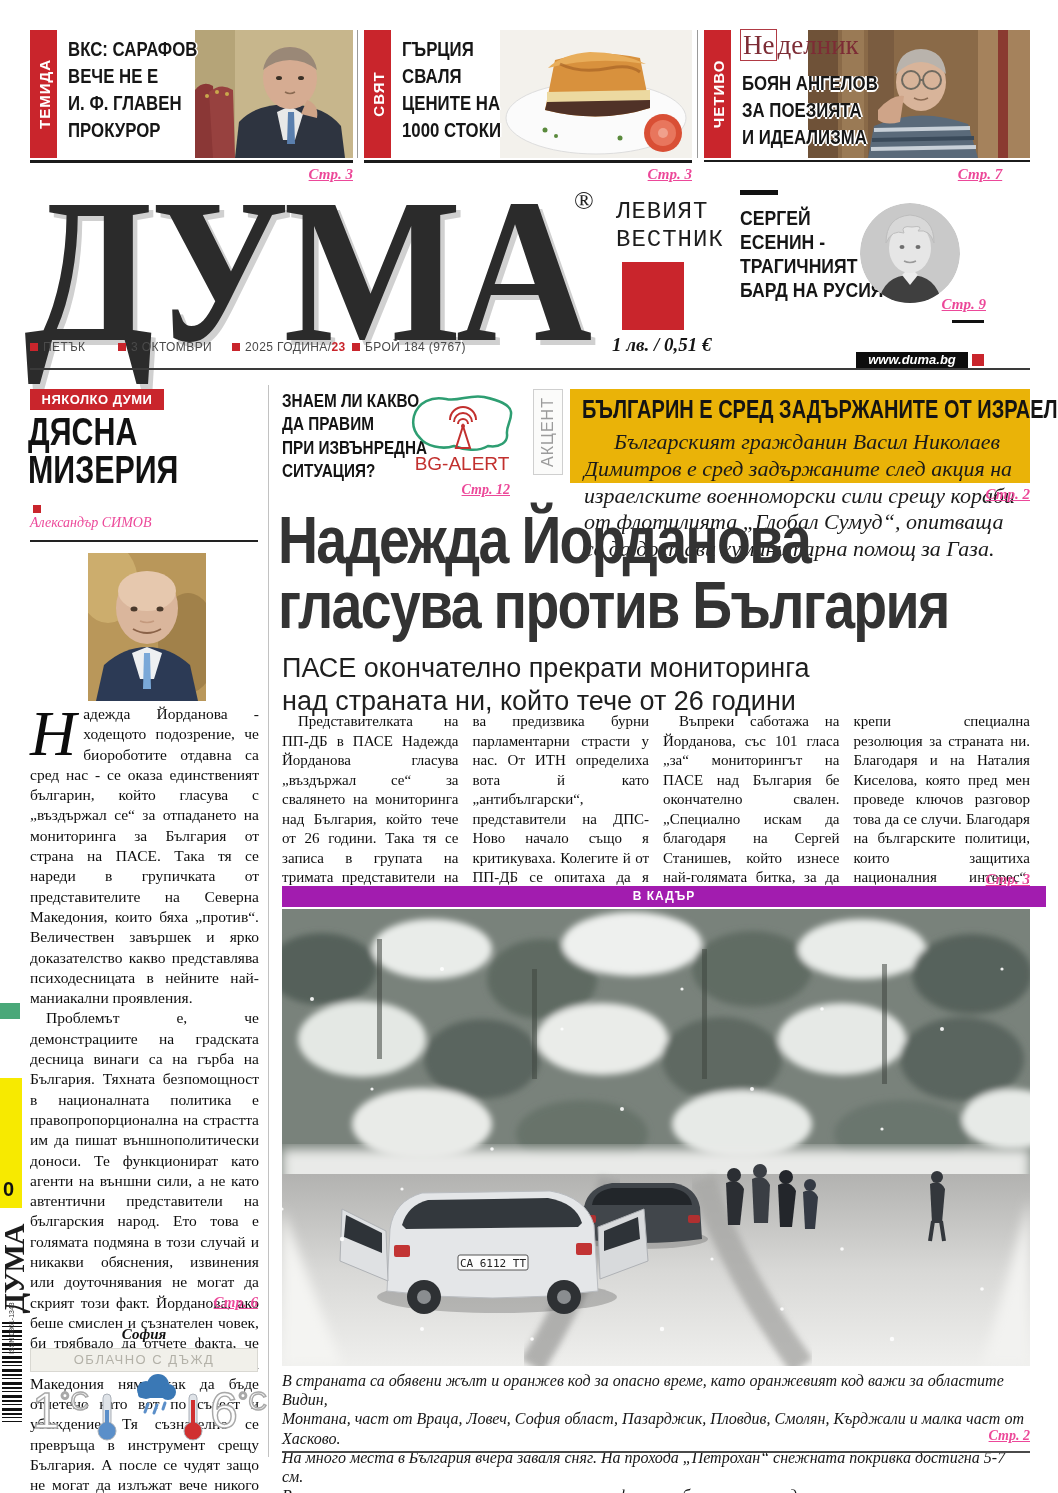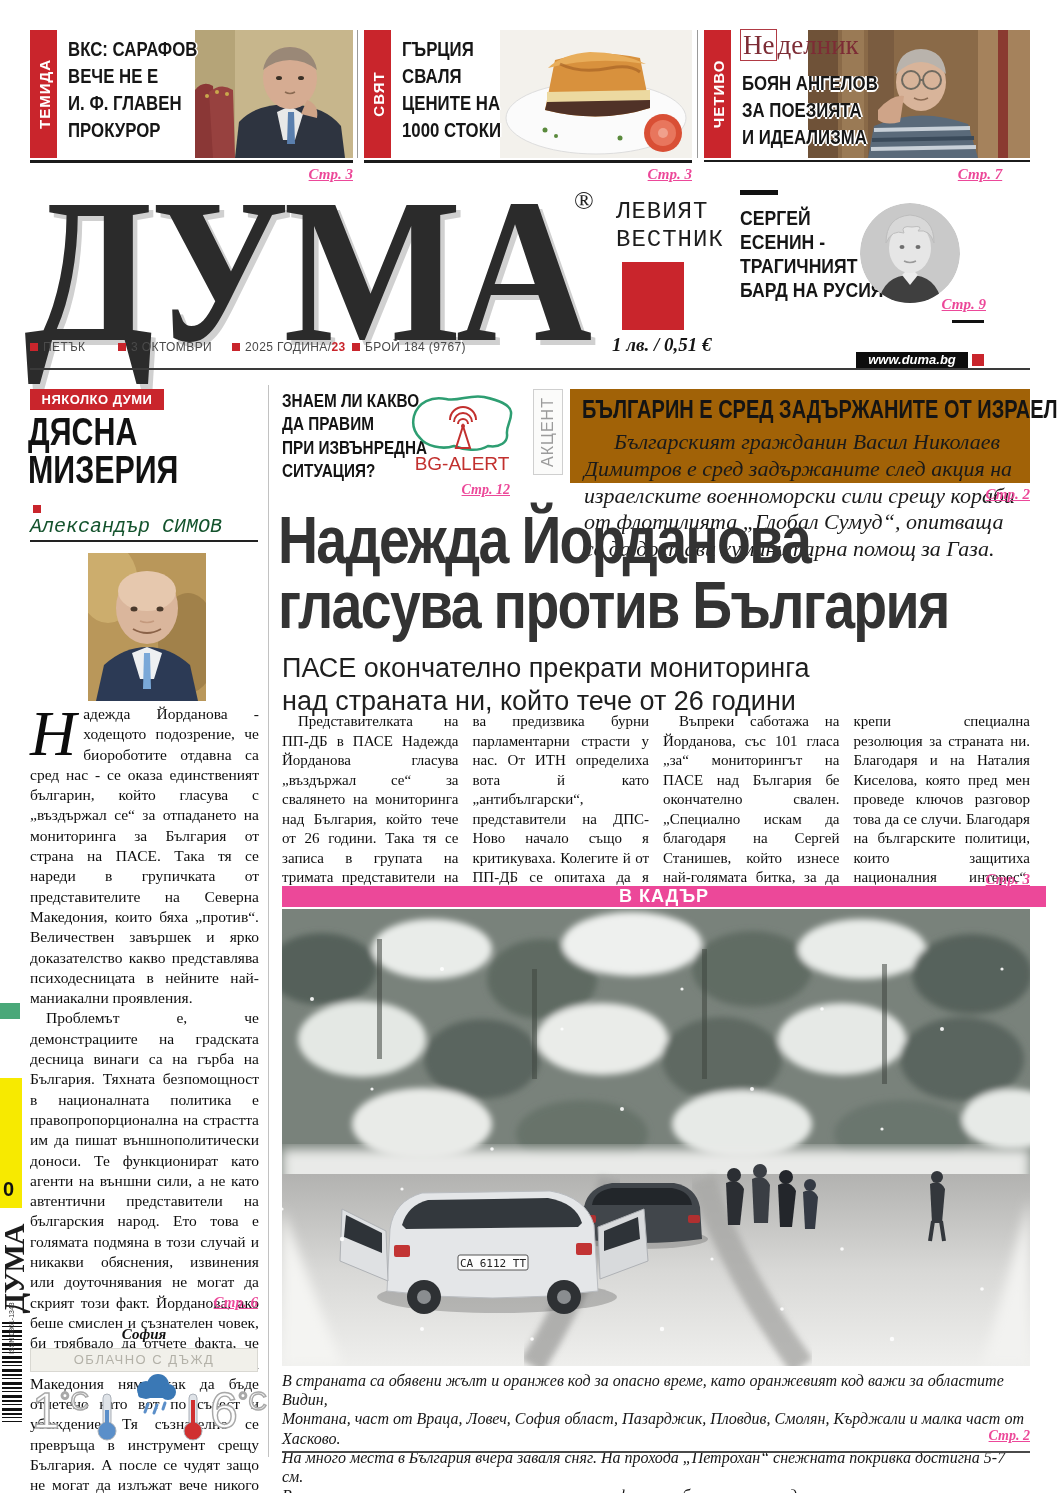--- a/index.html
+++ b/index.html
@@ -41,22 +41,22 @@
   .mast-rule{position:absolute;left:30px;top:368px;width:1000px;height:2px;background:#3a3a3a;}
   .site-box{position:absolute;left:856px;top:352px;width:112px;height:16px;background:#0d0d0d;color:#fff;
         font-style:italic;font-weight:bold;font-size:13px;text-align:center;line-height:16px;z-index:2;}
   .site-sq{position:absolute;left:972px;top:354px;width:12px;height:12px;background:#c9252c;z-index:2;}
   
   .op-badge{position:absolute;left:30px;top:389px;width:134px;height:21px;background:#c9252c;color:#fff;
         font-weight:bold;font-size:13px;text-align:center;line-height:21px;letter-spacing:.5px;}
   .op-title{position:absolute;left:28px;top:413px;font-weight:bold;font-size:38px;line-height:1.0;
         color:#121212;transform:scaleX(.8);transform-origin:left top;white-space:nowrap;}
   .op-sq{position:absolute;left:33px;top:505px;width:8px;height:8px;background:#c9252c;}
-  .op-author{position:absolute;left:30px;top:515px;font-family:Liberation Mono, monospace;font-style:italic;
-        font-size:20px;color:#14532d;}
+  .op-author{position:absolute;left:30px;top:515px;font-family:Liberation Serif, serif;font-style:italic;
+        font-size:14px;color:#ec4899;}
   .op-rule{position:absolute;left:30px;top:540px;width:228px;height:2px;background:#222;}
   .op-photo{position:absolute;left:88px;top:553px;width:118px;height:148px;overflow:hidden;}
   .op-body{position:absolute;left:30px;top:704px;width:229px;font-family:"Liberation Serif",serif;
         font-size:15.5px;line-height:1.31;text-align:justify;color:#0e0e0e;}
   .op-body p{margin:0;text-indent:16px;}
   .op-body p:first-child{text-indent:0;}
   .op-body p:first-child::first-letter{float:left;font-style:italic;font-size:64px;line-height:.78;
         padding:5px 7px 0 0;color:#0c0c0c;}
   .str6{position:absolute;left:160px;top:1294px;width:98px;text-align:right;}
   .wx-city{position:absolute;left:30px;top:1326px;width:228px;text-align:center;
@@ -67,38 +67,38 @@
         text-shadow:0 0 1px #bbb;}
   .col-div{position:absolute;left:268px;top:385px;width:1px;height:1072px;background:#c2c2c2;}
   
   .bga-title{position:absolute;left:282px;top:390px;font-weight:bold;font-size:18px;line-height:1.3;
         color:#141414;transform:scaleX(.85);transform-origin:left top;white-space:nowrap;}
   .bga-logo{position:absolute;left:408px;top:386px;}
   .str12{position:absolute;left:440px;top:482px;width:70px;text-align:right;font-size:14px;}
   .akcent-box{position:absolute;left:533px;top:389px;width:28px;height:84px;border:1px solid #cfcfcf;background:#fbfbfa;}
   .akcent-box span{position:absolute;left:50%;top:50%;transform:translate(-50%,-50%) rotate(-90deg);
         color:#9b9b9b;font-size:16px;letter-spacing:1px;white-space:nowrap;}
-  .akc-panel{position:absolute;left:570px;top:389px;width:460px;height:94px;background:#a16207;}
+  .akc-panel{position:absolute;left:570px;top:389px;width:460px;height:94px;background:#eab308;}
   .akc-head{position:absolute;left:12px;top:6px;font-weight:bold;font-size:25px;color:#141414;
         transform:scaleX(.8);transform-origin:left top;white-space:nowrap;}
   .akc-lead{position:absolute;left:14px;top:40px;width:432px;font-family:"Liberation Serif",serif;
         font-style:italic;font-size:22px;line-height:1.22;color:#1a1a1a;text-indent:30px;}
   .str2a{position:absolute;left:960px;top:486px;width:70px;text-align:right;}
   
   .main-head{position:absolute;left:278px;top:508px;font-weight:bold;font-size:66px;line-height:.98;
         letter-spacing:-2px;color:#333;transform:scaleX(.84);transform-origin:left top;white-space:nowrap;}
   .main-sub{position:absolute;left:282px;top:652px;font-size:27px;line-height:1.23;color:#1f1f1f;}
   .cols{position:absolute;left:282px;top:712px;width:748px;display:flex;gap:14px;}
   .col{width:177px;font-family:"Liberation Serif",serif;font-size:15px;line-height:1.3;
         text-align:justify;color:#0e0e0e;}
   .col p{margin:0;text-indent:16px;}
   .col.cont p:first-child{text-indent:0;}
   .str3{position:absolute;left:940px;top:871px;width:90px;text-align:right;}
-  .kadar-bar{position:absolute;left:282px;top:886px;width:764px;height:21px;background:#ec4899;color:#fff;
-        font-weight:bold;font-size:18px;letter-spacing:1px;text-align:center;line-height:21px;}
+  .kadar-bar{position:absolute;left:282px;top:886px;width:764px;height:21px;background:#a21caf;color:#fff;
+        font-weight:bold;font-size:12px;letter-spacing:1px;text-align:center;line-height:21px;}
   .big-photo{position:absolute;left:282px;top:909px;width:748px;height:457px;overflow:hidden;}
   .caption{position:absolute;left:282px;top:1371px;width:748px;font-family:"Liberation Serif",serif;
         font-style:italic;font-size:16px;line-height:1.2;color:#161616;}
   .str2b{position:absolute;left:950px;top:1428px;width:80px;text-align:right;font-size:14px;}
   .bot-rule{position:absolute;left:282px;top:1451px;width:748px;height:2px;background:#4a4a4a;}
   
   .edge-green{position:absolute;left:0;top:1003px;width:20px;height:16px;background:#4aa879;}
   .edge-yellow{position:absolute;left:0;top:1078px;width:22px;height:130px;background:#f7ea00;}
   .edge-zero{position:absolute;left:3px;top:1178px;font-weight:bold;font-size:20px;color:#111;}
   .edge-duma{position:absolute;left:-36px;top:1252px;width:100px;text-align:center;

